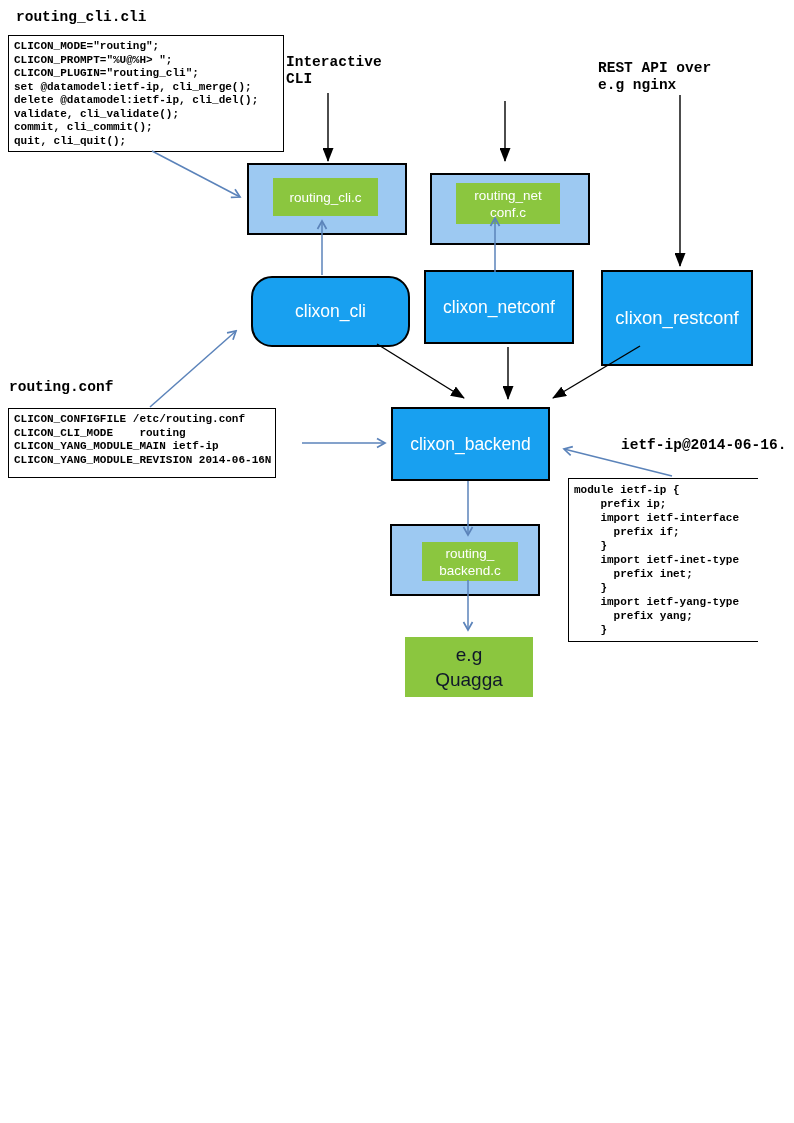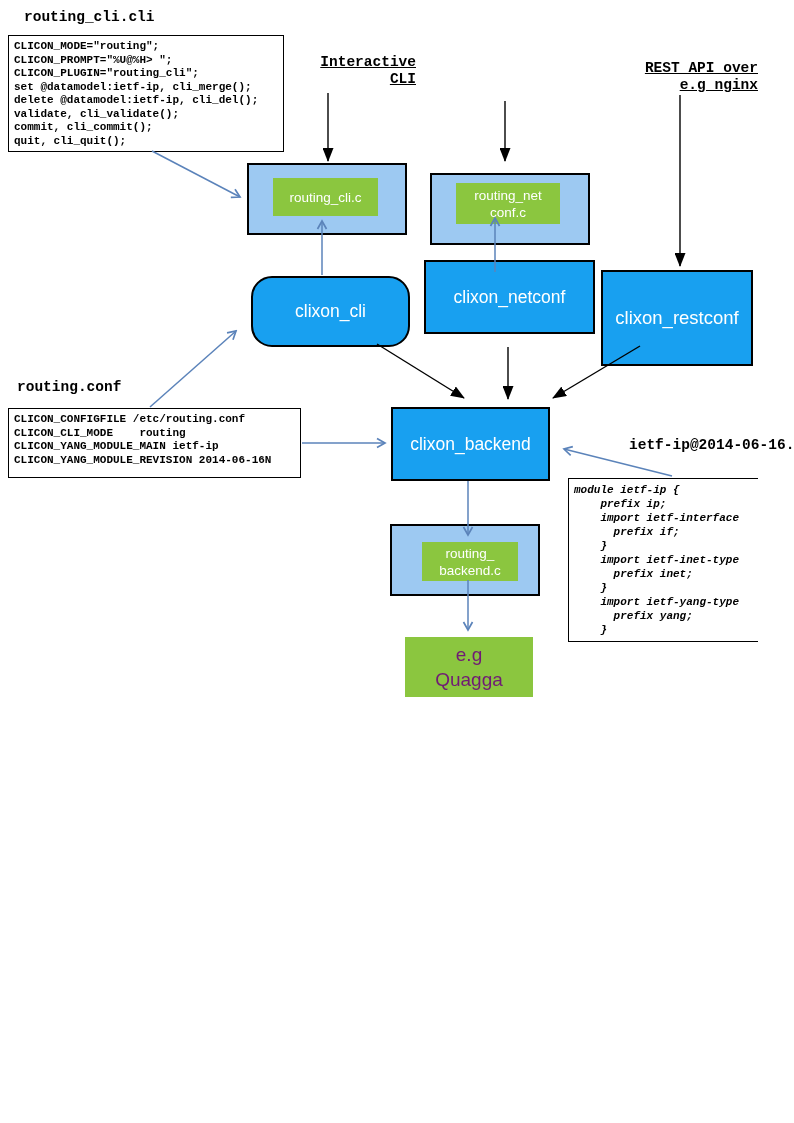--- a/index.html
+++ b/index.html
@@ -1,39 +1,39 @@
 <!DOCTYPE html>
 <html><head>
 <meta charset="utf-8">
 <style>
   html,body { margin:0; padding:0; background:#ffffff; }
   .canvas { position:relative; width:794px; height:1123px; background:#fff; overflow:hidden;
             font-family:"Liberation Sans", sans-serif; }
 
-  .mono-title { position:absolute; font:bold 14.5px "Liberation Mono", monospace; color:#000; white-space:pre;margin-left:8px; }
+  .mono-title { position:absolute; font:bold 14.5px "Liberation Mono", monospace; color:#000; white-space:pre; }
 
   .codebox { position:absolute; box-sizing:border-box; border:1px solid #000; background:#fff;
              font:bold 11px/13.5px "Liberation Mono", monospace; color:#000;
              white-space:pre; overflow:hidden; padding:4px 5px; }
 
-  .ann { position:absolute; text-align:right; font:bold 14.5px/17px "Liberation Mono", monospace;
-         color:#000; white-space:pre;text-decoration:underline; }
+  .ann { position:absolute; text-align:left; font:bold 14.5px/17px "Liberation Mono", monospace;
+         color:#000; white-space:pre; }
 
   .bluebox { position:absolute; box-sizing:border-box; background:#18a0f0; border:2px solid #000;
              color:#fff; font:17.5px "Liberation Sans", sans-serif;
              display:flex; align-items:center; justify-content:center; }
 
   .lbbox { position:absolute; box-sizing:border-box; background:#9dc9f2; border:2px solid #000; }
 
   .greenbox { position:absolute; background:#8bc63f; color:#fff;
               font:13.5px/17px "Liberation Sans", sans-serif;
               display:flex; align-items:center; justify-content:center;
               text-align:center; white-space:pre; }
 
-  .quagga { position:absolute; background:#8bc63f; color:#701a75;
+  .quagga { position:absolute; background:#8bc63f; color:#0f172a;
             font:19px/25px "Liberation Sans", sans-serif;
             display:flex; align-items:center; justify-content:center;
             text-align:center; white-space:pre; }
 
   .modulebox { border-right:none; }
 
   svg.arrows { position:absolute; left:0; top:0; pointer-events:none; }
 </style>
 </head>
 <body>
@@ -62,36 +62,36 @@
     <div class="greenbox" style="left:24px; top:13px; width:105px; height:38px;">routing_cli.c</div>
   </div>
 
   <div class="lbbox" style="left:430px; top:163px; width:160px; height:72px;margin-top:10px;">
     <div class="greenbox" style="left:24px; top:8px; width:104px; height:41px;">routing_net
 conf.c</div>
   </div>
 
   <div class="bluebox" style="left:251px; top:276px; width:159px; height:71px;border-radius:21px;">clixon_cli</div>
 
-  <div class="bluebox" style="left:424px; top:260px; width:171px; height:74px;">clixon_netconf</div>
+  <div class="bluebox" style="left:424px; top:270px; width:150px; height:74px;">clixon_netconf</div>
 
   <div class="bluebox" style="left:601px; top:270px; width:152px; height:96px; font-size:18.5px;">clixon_restconf</div>
 
   <div class="mono-title" style="left:9px; top:379px;">routing.conf</div>
 
-  <div class="codebox" style="left:8px; top:408px; width:293px; height:70px;">CLICON_CONFIGFILE /etc/routing.conf
+  <div class="codebox" style="left:8px; top:408px; width:268px; height:70px;">CLICON_CONFIGFILE /etc/routing.conf
 CLICON_CLI_MODE    routing
 CLICON_YANG_MODULE_MAIN ietf-ip
 CLICON_YANG_MODULE_REVISION 2014-06-16N</div>
 
   <div class="bluebox" style="left:391px; top:407px; width:159px; height:74px;">clixon_backend</div>
 
   <div class="mono-title" style="left:621px; top:437px;">ietf-ip@2014-06-16.</div>
 
-  <div class="codebox modulebox" style="left:568px; top:478px; width:190px; height:164px; line-height:14px;font-style:italic;">module ietf-ip {
+  <div class="codebox modulebox" style="left:568px; top:478px; width:190px; height:164px; line-height:14px;">module ietf-ip {
     prefix ip;
     import ietf-interface
       prefix if;
     }
     import ietf-inet-type
       prefix inet;
     }
     import ietf-yang-type
       prefix yang;
     }</div>

